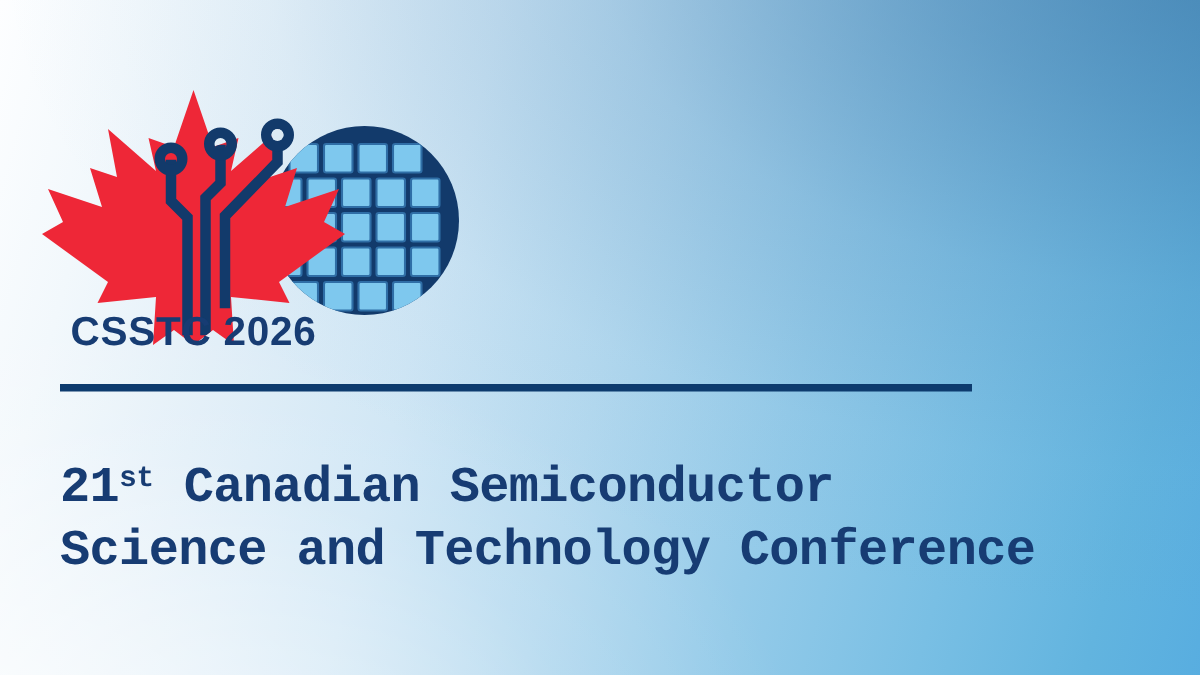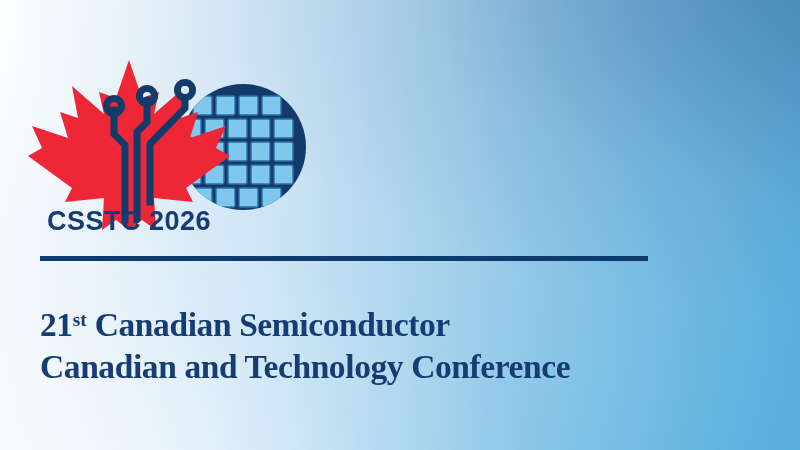--- a/index.html
+++ b/index.html
@@ -74,21 +74,21 @@
     background: #0d3b6e;
   }
 
   
   .title {
     position: absolute;
     left: 40px;
     top: 277px;
     width: 660px;
     color: #173c73;
-    font-family: Liberation Serif, serif;
+    font-family: Liberation Mono, monospace;
     font-weight: bold;
     font-size: 33.5px;
     line-height: 41px;
     letter-spacing: -0.4px;
   }
   .title .ord {
     font-size: 0.58em;
     vertical-align: 0.52em;
     letter-spacing: 0;
   }
@@ -183,16 +183,16 @@
       <circle cx="155" cy="38" r="4" fill="#dceaf4"></circle>
 
       <text x="99" y="178" text-anchor="middle" font-family="Liberation Sans, sans-serif" font-size="27" font-weight="bold" fill="#173c73" letter-spacing="0.5">CSSTC 2026</text>
     </svg>
   </div>
 
   <div class="divider"></div>
 
   <h1 class="title">
     <span class="title-line"><span>21</span><sup class="ord">st</sup><span> Canadian Semiconductor</span></span>
-    <span class="title-line">Canadian and Technology Conference</span>
+    <span class="title-line">Science and Technology Conference</span>
   </h1>
 
 </div>
 
 </body></html>

